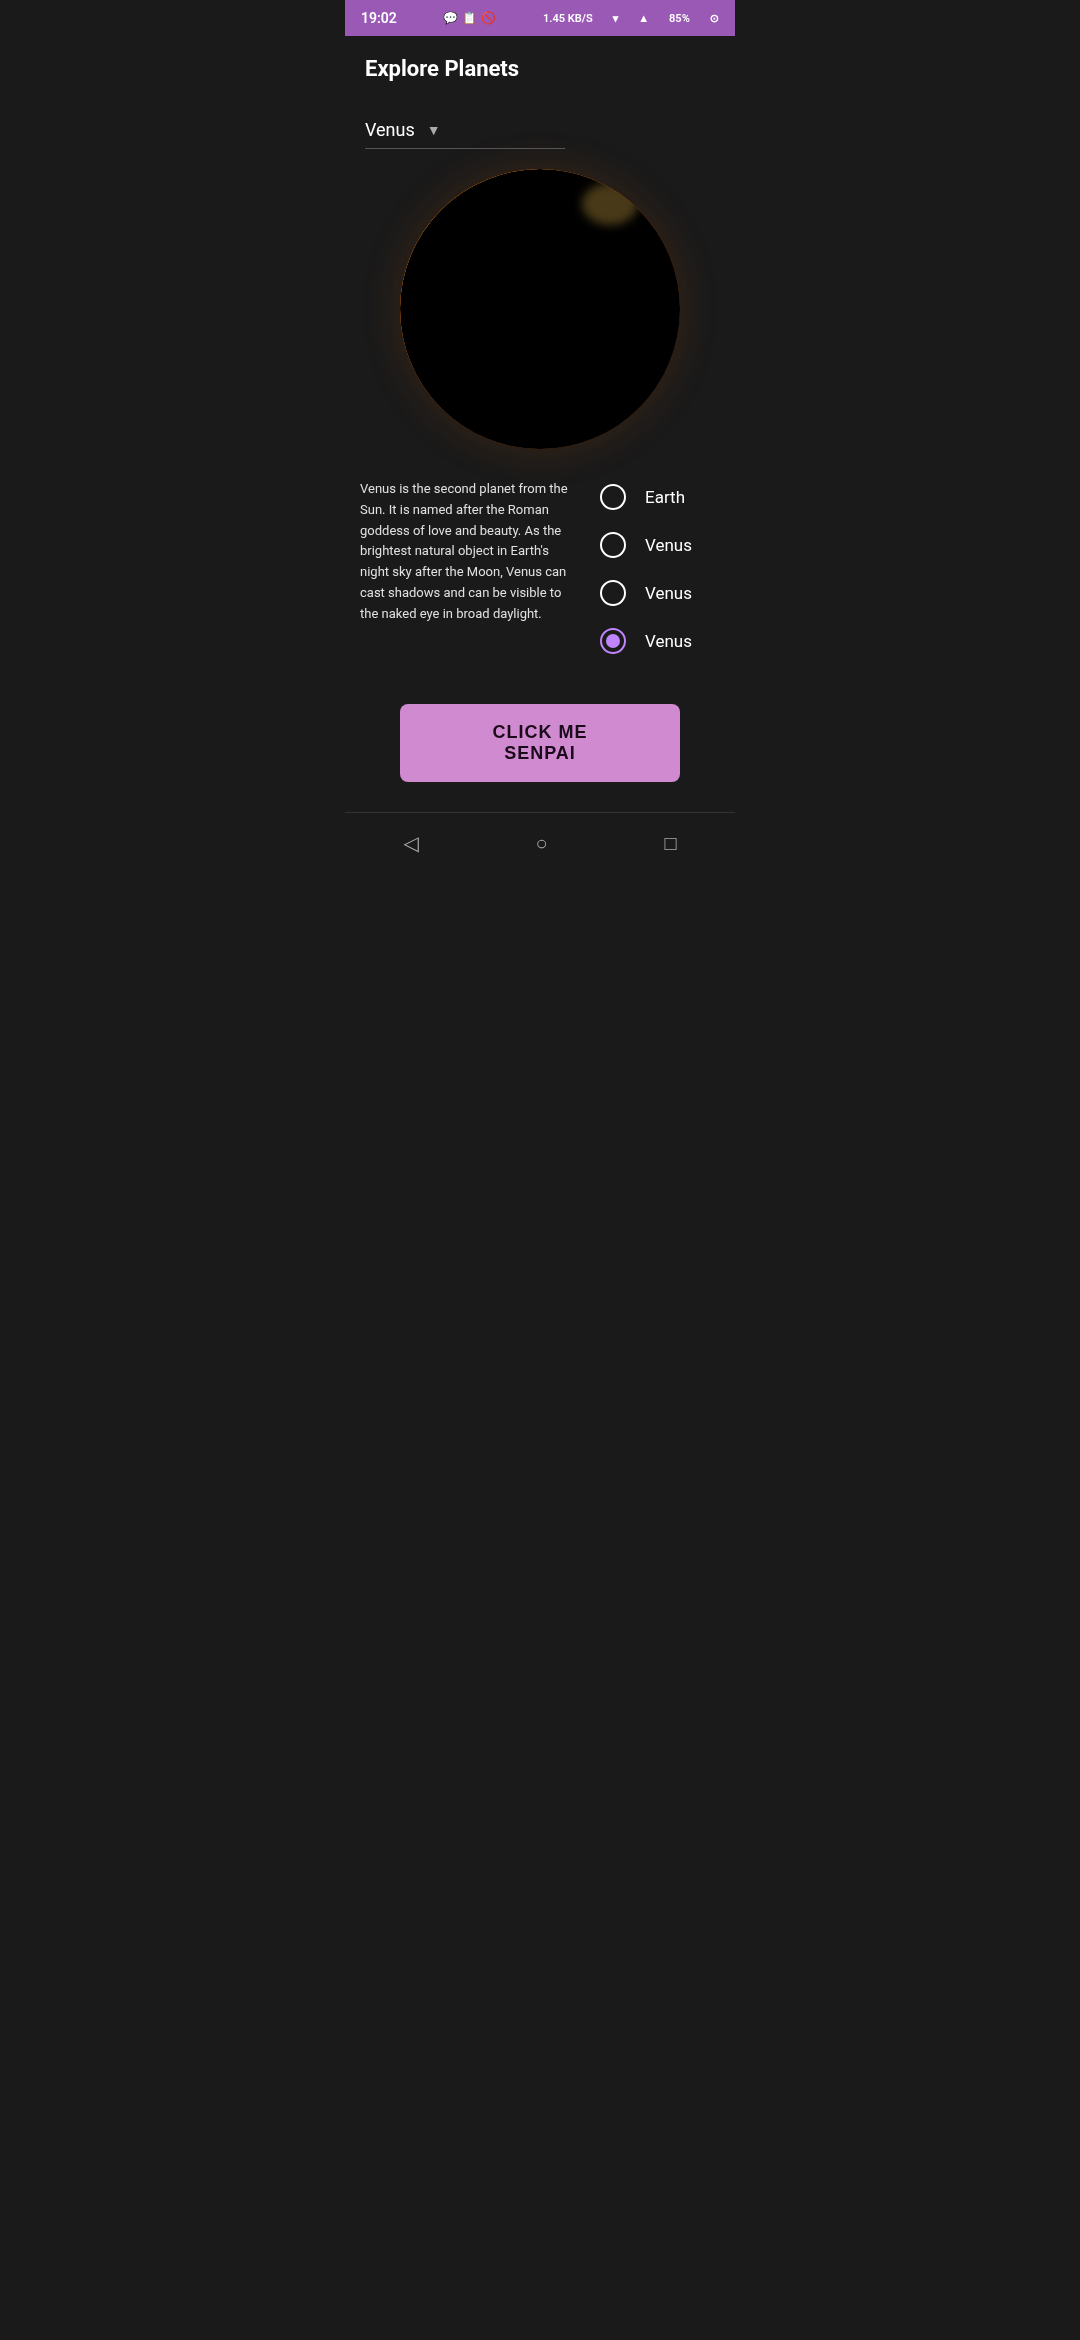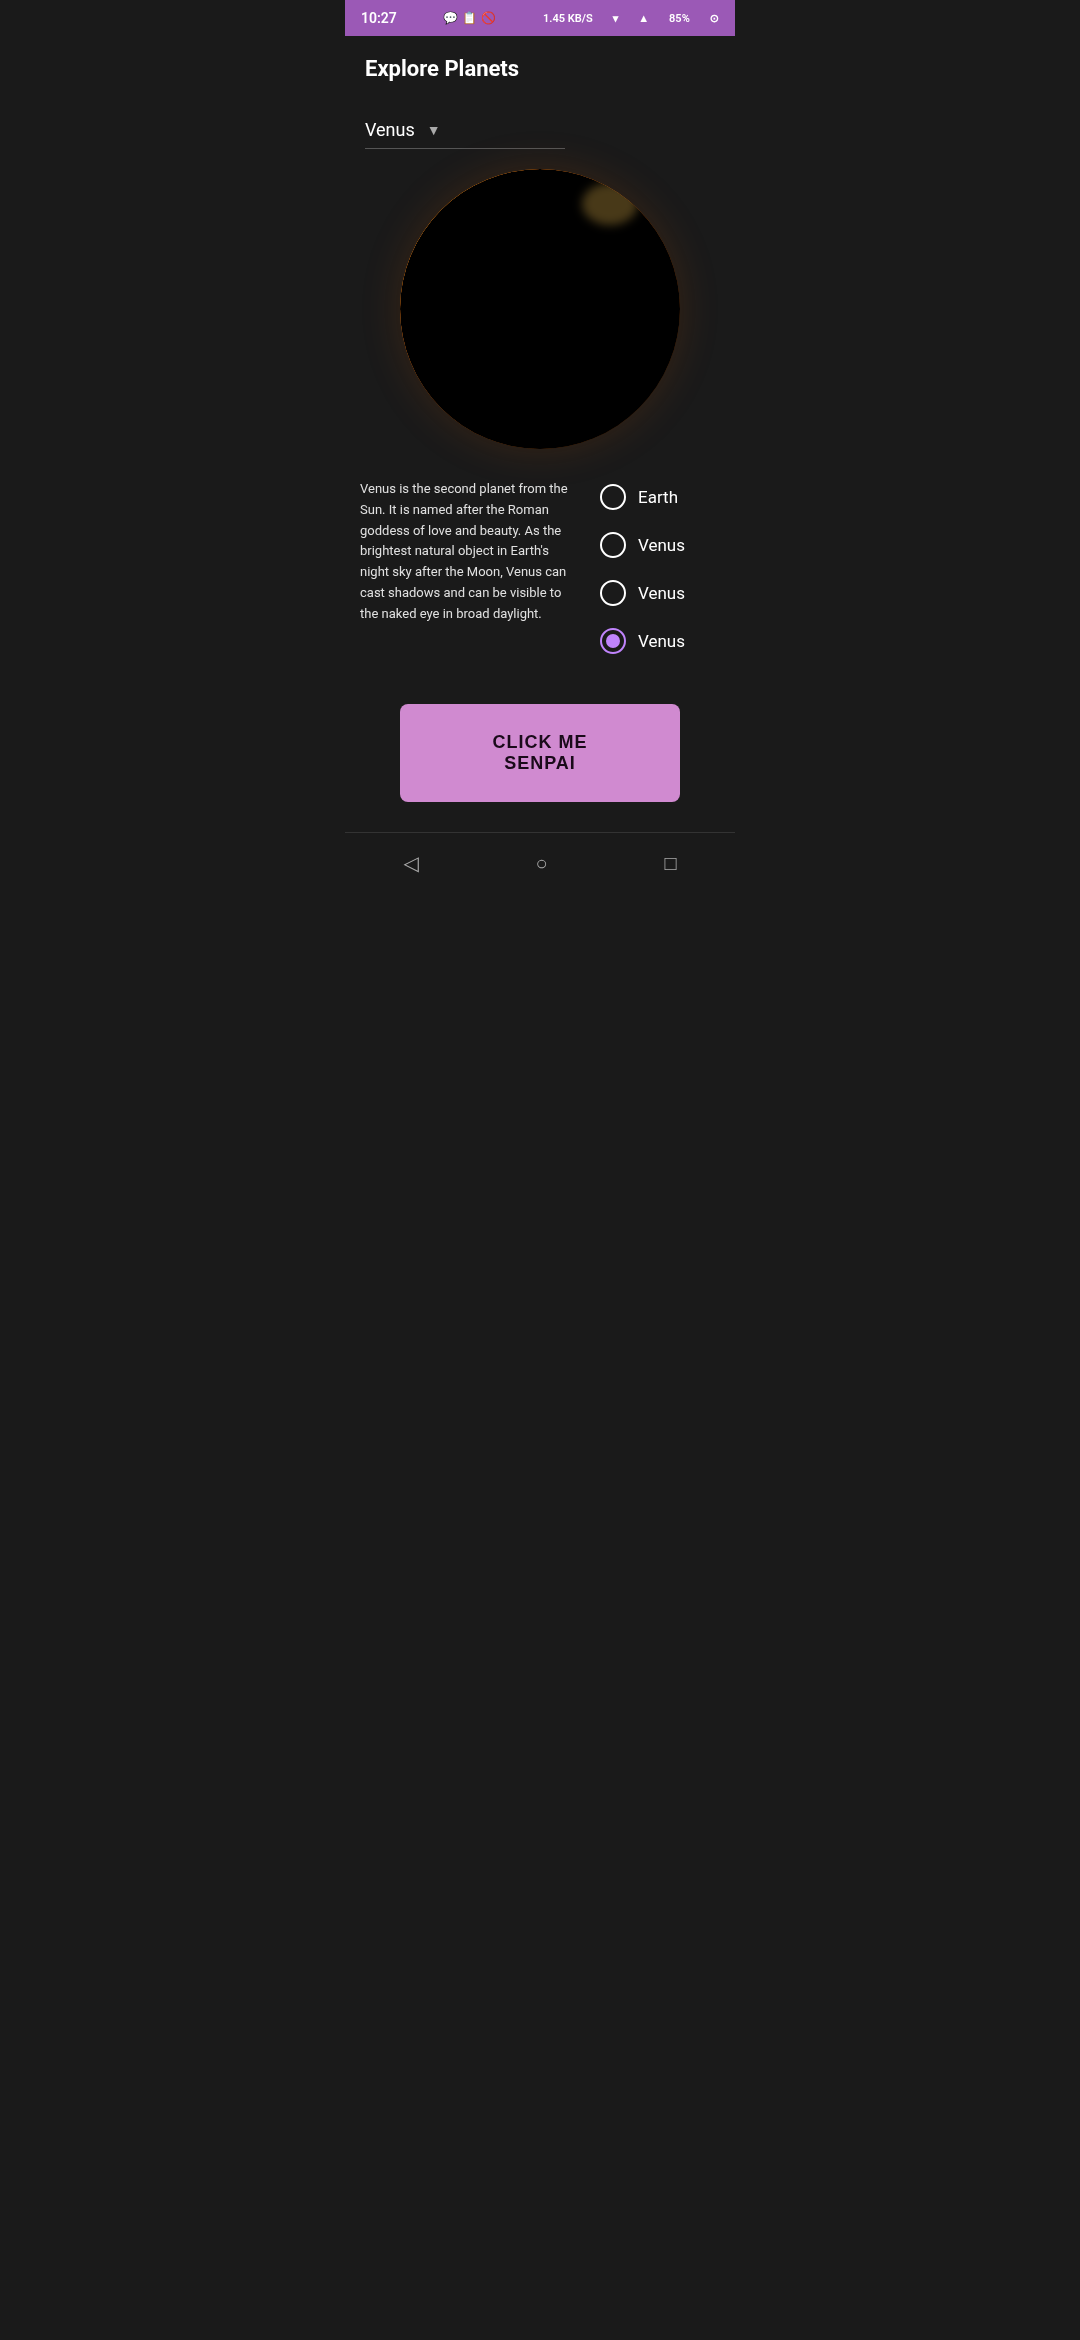--- a/index.html
+++ b/index.html
@@ -201,34 +201,35 @@
       content: '';
       width: 14px;
       height: 14px;
       border-radius: 50%;
       background: #c084fc;
     }
 
     .radio-label {
       font-size: 17px;
       color: white;
+      margin-left: 7px;
     }
 
     
     .button-container {
       display: flex;
       justify-content: center;
       padding: 40px 20px 30px 20px;
     }
 
     .click-button {
       background: #d08ad0;
       border: none;
       border-radius: 8px;
-      padding: 28px 60px;
+      padding: 18px 60px;
       font-size: 18px;
       font-weight: bold;
       letter-spacing: 1px;
       color: #1a0a1a;
       cursor: pointer;
       width: 280px;
     }
 
     
     .nav-bar {
@@ -244,21 +245,21 @@
       color: #aaa;
       font-size: 20px;
       cursor: pointer;
       padding: 8px 20px;
     }
   </style>
 </head>
 <body>
 
 <div class="status-bar">
-  <span class="status-time">10:27</span>
+  <span class="status-time">19:02</span>
   <div class="status-icons">
     <span class="status-icon">💬</span>
     <span class="status-icon">📋</span>
     <span class="status-icon">🚫</span>
   </div>
   <div class="status-right">
     <span>1.45 KB/S</span>
     <span>▾</span>
     <span>▲</span>
     <span>85%</span>

